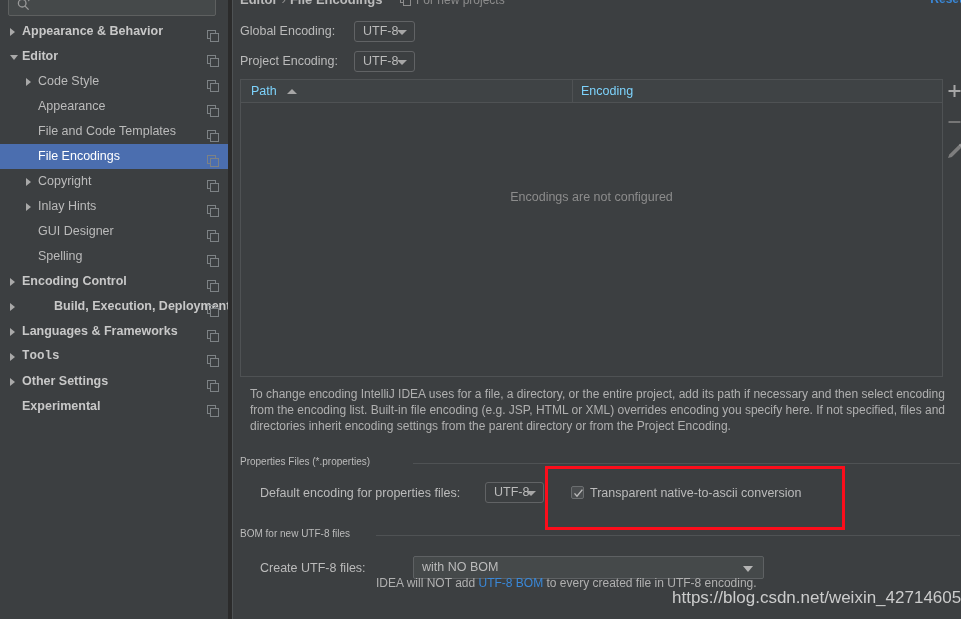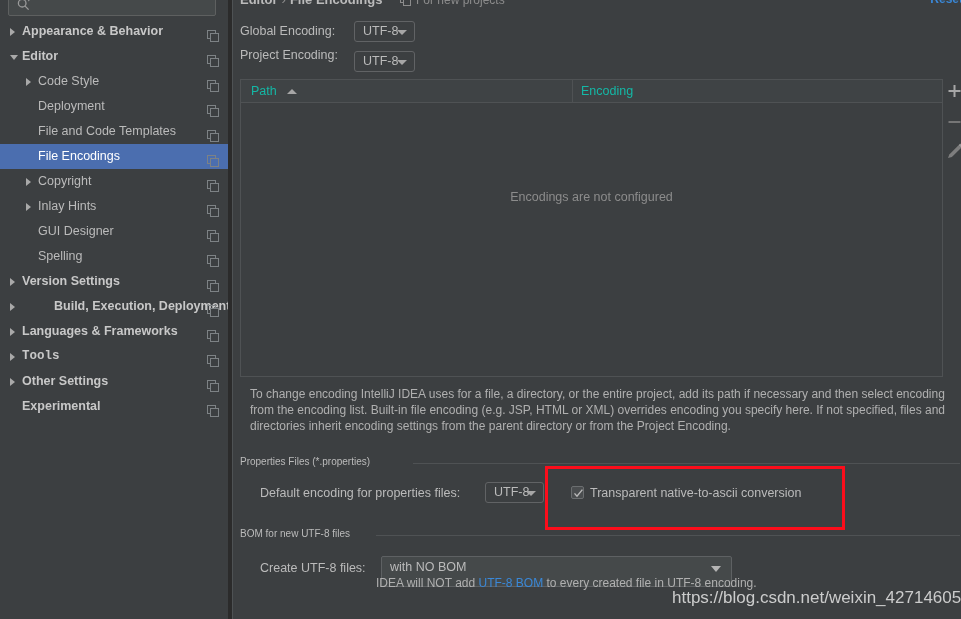--- a/index.html
+++ b/index.html
@@ -87,35 +87,35 @@
     background:transparent;height:21px;line-height:19px;
     color:#bbbbbb;font-size:12.5px;cursor:pointer;
   }
   .combo .ctext{position:absolute;left:8px;top:0;white-space:nowrap;}
   .combo .carrow{
     position:absolute;right:7px;top:8px;width:0;height:0;
     border-left:5px solid transparent;border-right:5px solid transparent;
     border-top:5px solid #a6a6a6;
   }
   .combo.wide{
-    background:#45494a;border:1px solid #5e6163;border-radius:2px;height:31px;line-height:21px;
+    background:#45494a;border:1px solid #5e6163;border-radius:2px;height:23px;line-height:21px;margin-left:32px;
   }
   .combo.wide .carrow{top:9px;border-left:5px solid transparent;border-right:5px solid transparent;border-top:6px solid #b4b4b4;right:10px;}
 
   
   .table-wrap{
     position:absolute;left:7px;top:79px;width:703px;height:298px;
     background:#3c3f41;border:1px solid #4f5254;box-sizing:border-box;
   }
   .table-head{
     position:absolute;left:0;top:0;width:100%;height:23px;
     background:#3f4345;border-bottom:1px solid #4f5254;box-sizing:border-box;
   }
   .th{
-    position:absolute;top:0;height:23px;line-height:23px;font-size:12.5px;color:#14b8a6;
+    position:absolute;top:0;height:23px;line-height:23px;font-size:12.5px;color:#7dd3fc;
   }
   .th .sort-asc{
     position:absolute;right:-20px;top:9px;width:0;height:0;
     border-left:5px solid transparent;border-right:5px solid transparent;
     border-bottom:5px solid #a6a6a6;
   }
   .col-div{position:absolute;top:0;width:1px;height:23px;background:#4f5254;}
   .empty-msg{
     position:absolute;left:0;right:0;top:110px;text-align:center;
     font-size:12.5px;color:#8c8c8c;
@@ -196,21 +196,21 @@
         </div>
         <div class="tree-row">
           <span class="arrow" style="left: 26px;"></span>
           <span class="tree-label" style="left: 38px;">Code Style</span>
           <span class="copy-icon"><svg width="12" height="12" viewBox="0 0 12 12">
               <rect x="0.5" y="0.5" width="8" height="8" fill="none" stroke="#7d8285"></rect>
               <rect x="3.5" y="3.5" width="8" height="8" fill="#3c3f41" stroke="#7d8285"></rect>
             </svg></span>
         </div>
         <div class="tree-row">
-          <span class="tree-label" style="left: 38px;">Deployment</span>
+          <span class="tree-label" style="left: 38px;">Appearance</span>
           <span class="copy-icon"><svg width="12" height="12" viewBox="0 0 12 12">
               <rect x="0.5" y="0.5" width="8" height="8" fill="none" stroke="#7d8285"></rect>
               <rect x="3.5" y="3.5" width="8" height="8" fill="#3c3f41" stroke="#7d8285"></rect>
             </svg></span>
         </div>
         <div class="tree-row">
           <span class="tree-label" style="left: 38px;">File and Code Templates</span>
           <span class="copy-icon"><svg width="12" height="12" viewBox="0 0 12 12">
               <rect x="0.5" y="0.5" width="8" height="8" fill="none" stroke="#7d8285"></rect>
               <rect x="3.5" y="3.5" width="8" height="8" fill="#3c3f41" stroke="#7d8285"></rect>
@@ -248,21 +248,21 @@
         </div>
         <div class="tree-row">
           <span class="tree-label" style="left: 38px;">Spelling</span>
           <span class="copy-icon"><svg width="12" height="12" viewBox="0 0 12 12">
               <rect x="0.5" y="0.5" width="8" height="8" fill="none" stroke="#7d8285"></rect>
               <rect x="3.5" y="3.5" width="8" height="8" fill="#3c3f41" stroke="#7d8285"></rect>
             </svg></span>
         </div>
         <div class="tree-row bold">
           <span class="arrow" style="left: 10px;"></span>
-          <span class="tree-label" style="left: 22px;">Version Settings</span>
+          <span class="tree-label" style="left: 22px;">Encoding Control</span>
           <span class="copy-icon"><svg width="12" height="12" viewBox="0 0 12 12">
               <rect x="0.5" y="0.5" width="8" height="8" fill="none" stroke="#7d8285"></rect>
               <rect x="3.5" y="3.5" width="8" height="8" fill="#3c3f41" stroke="#7d8285"></rect>
             </svg></span>
         </div>
         <div class="tree-row bold">
           <span class="arrow" style="left: 10px;"></span>
           <span class="tree-label" style="left: 22px; margin-left: 32px;">Build, Execution, Deployment</span>
           <span class="copy-icon"><svg width="12" height="12" viewBox="0 0 12 12">
               <rect x="0.5" y="0.5" width="8" height="8" fill="none" stroke="#7d8285"></rect>
@@ -323,21 +323,21 @@
     </div>
 
     <div class="reset-link">Reset</div>
 
     <div class="row-label" style="left:7px;top:24px;">Global Encoding:</div>
     <div class="combo" style="left:121px;top:21px;width:61px;">
       <span class="ctext">UTF-8</span>
       <span class="carrow"></span>
     </div>
 
-    <div class="row-label" style="left:7px;top:48px;">Project Encoding:</div>
+    <div class="row-label" style="left:7px;top:54px;">Project Encoding:</div>
     <div class="combo" style="left:121px;top:51px;width:61px;">
       <span class="ctext">UTF-8</span>
       <span class="carrow"></span>
     </div>
 
     <div class="table-wrap">
       <div class="table-head">
         <div class="th" style="left:10px;">
           <span>Path</span>
           <span class="sort-asc"></span>

